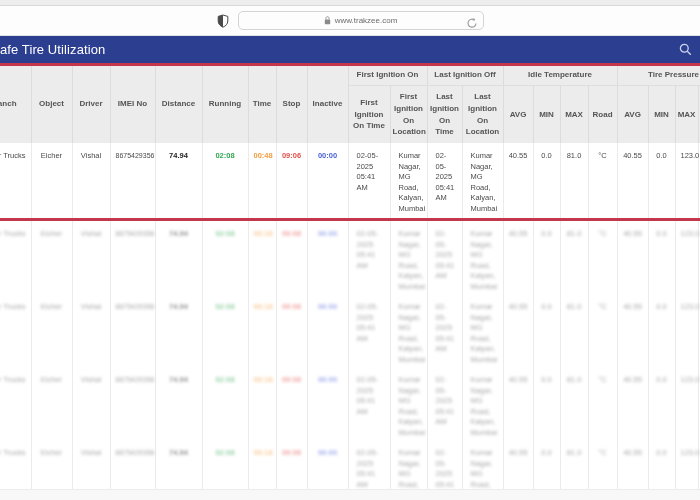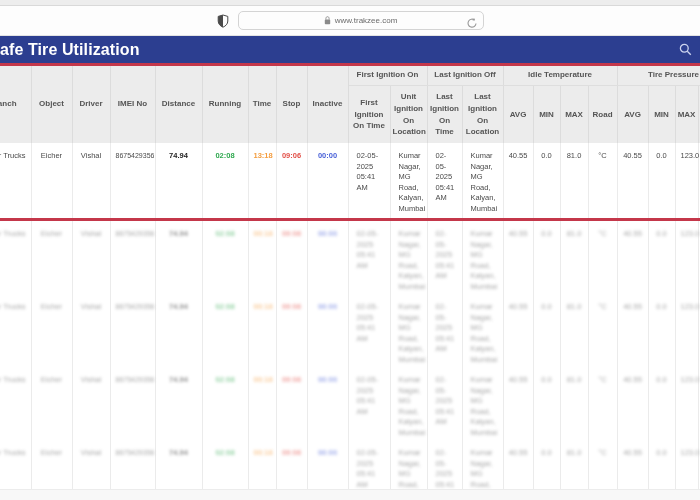--- a/index.html
+++ b/index.html
@@ -7,21 +7,21 @@
 
   
   .chrome-strip{height:5px;background:#ededed;border-bottom:1px solid #d9d9d9;}
   .toolbar{height:29px;background:#fdfdfd;display:flex;align-items:center;justify-content:center;gap:9px;border-bottom:1px solid #e3e3e3;}
   .url-field{width:246px;height:19px;box-sizing:border-box;border:1px solid #d4d4d4;border-radius:5px;background:#fdfdfd;display:flex;align-items:center;justify-content:center;gap:4px;position:relative;}
   .url-text{font-size:8px;color:#6b6b6b;}
   .reload-wrap{position:absolute;right:5px;top:3px;}
 
   
   .app-bar{height:27px;display:flex;align-items:center;justify-content:space-between;background:#2c3e90;padding-right:8px;}
-  .app-title{color:#fff;font-size:16px;font-weight:700;letter-spacing:.1px;}
+  .app-title{color:#fff;font-size:13px;font-weight:400;letter-spacing:.1px;}
 
   
   .table-wrap{position:relative;height:439px;background:#fff;overflow:hidden;}
   table{border-collapse:collapse;table-layout:fixed;width:755px;margin-left:-25px;margin-top:2px;background:#fff;}
   thead th{background:#ececec;border-right:1px solid #dcdcdc;font-size:8px;font-weight:700;color:#555;text-align:center;vertical-align:middle;padding:0 2px;line-height:1.45;}
   th.grp{height:20px;border-bottom:1px solid #dedede;}
   th.sub2{height:57px;}
   tbody td{border-right:1px solid #ebebeb;vertical-align:top;font-size:7.5px;color:#4a4a4a;background:#fff;}
   tr.first td{height:76px;}
   tr.blurred td{height:71px;}
@@ -119,21 +119,21 @@
             <th rowspan="2" class="sub">Time</th>
             <th rowspan="2" class="sub">Stop</th>
             <th rowspan="2" class="sub">Inactive</th>
             <th colspan="2" class="grp">First Ignition On</th>
             <th colspan="2" class="grp">Last Ignition Off</th>
             <th colspan="4" class="grp">Idle Temperature</th>
             <th colspan="4" class="grp">Tire Pressure</th>
           </tr>
           <tr>
             <th class="sub sub2">First Ignition On Time</th>
-            <th class="sub sub2">Unit Ignition On Location</th>
+            <th class="sub sub2">First Ignition On Location</th>
             <th class="sub sub2">Last Ignition On Time</th>
             <th class="sub sub2">Last Ignition On Location</th>
             <th class="sub sub2">AVG</th>
             <th class="sub sub2">MIN</th>
             <th class="sub sub2">MAX</th>
             <th class="sub sub2">Road</th>
             <th class="sub sub2">AVG</th>
             <th class="sub sub2">MIN</th>
             <th class="sub sub2">MAX</th>
             <th class="sub sub2">Unit</th>
@@ -153,21 +153,21 @@
             <td class="c imei">
               <div class="cell">8675429356..</div>
             </td>
             <td class="c dist">
               <div class="cell">74.94</div>
             </td>
             <td class="c">
               <div class="cell statusc" style="color: rgb(47, 168, 79);">02:08</div>
             </td>
             <td class="c">
-              <div class="cell statusc" style="color: rgb(244, 157, 63);">13:18</div>
+              <div class="cell statusc" style="color: rgb(244, 157, 63);">00:48</div>
             </td>
             <td class="c">
               <div class="cell statusc" style="color: rgb(226, 80, 72);">09:06</div>
             </td>
             <td class="c">
               <div class="cell statusc" style="color: rgb(74, 98, 216);">00:00</div>
             </td>
             <td class="l">
               <div class="cell">02-05-2025 05:41 AM</div>
             </td>

